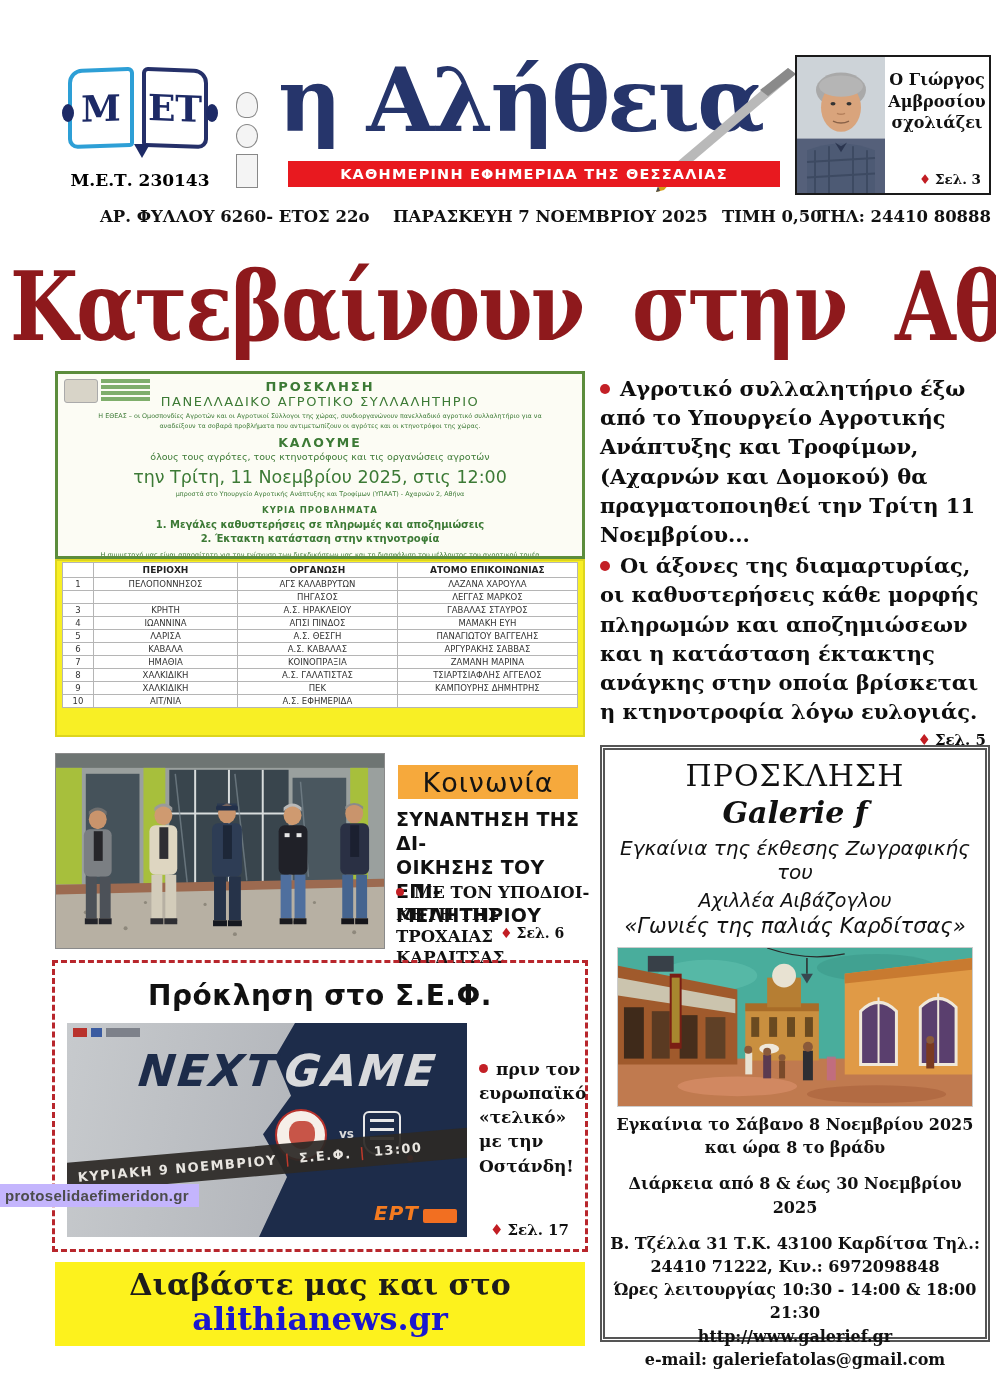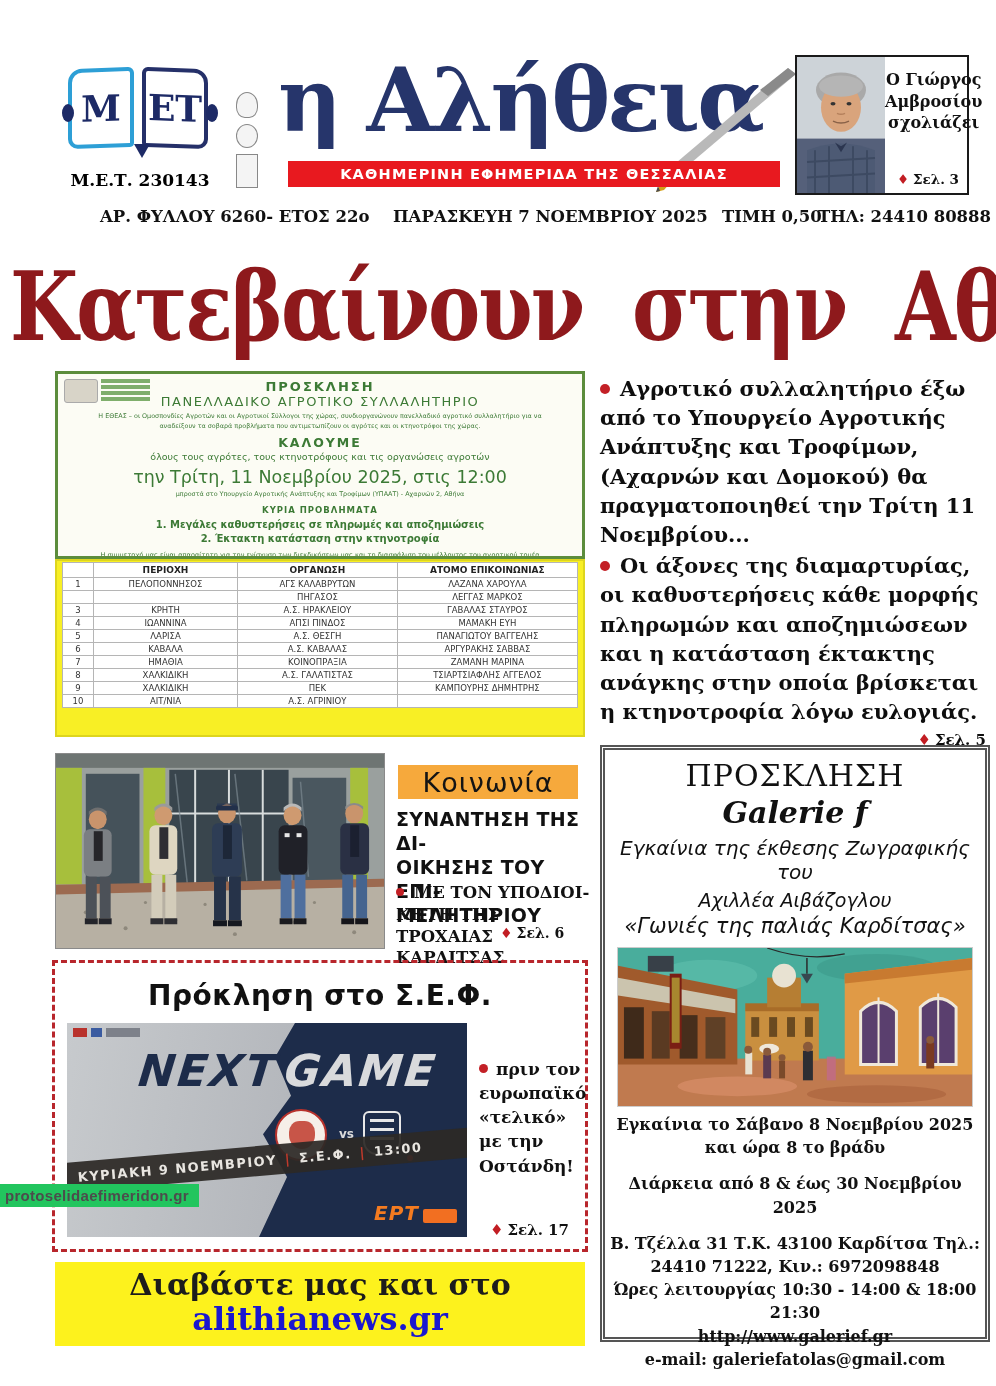--- a/index.html
+++ b/index.html
@@ -26,21 +26,21 @@
   .stamp.s2 { height:24px; border-radius:50%; }
   .stamp.s3 { height:34px; }
 
   .masthead-title { position:absolute; left:278px; top:48px; width:504px; 
                     font:bold 88px "DejaVu Serif", serif; color:#26356b; letter-spacing:-3px; }
   .masthead-redbar { position:absolute; left:288px; top:161px; width:492px; height:26px; background:#e8191f;
                      color:#fff; display:flex; align-items:center; justify-content:center;
                      font:bold 14.5px "DejaVu Sans", sans-serif; letter-spacing:1.2px; }
   .pen { position:absolute; left:618px; top:62px; width:190px; height:140px; pointer-events:none; }
 
-  .columnist-box { position:absolute; left:795px; top:55px; width:174px; height:140px;
+  .columnist-box { position:absolute; left:795px; top:55px; width:196px; height:140px;
                    border:2px solid #1a1a1a; background:#fff; display:flex; }
   .columnist-photo { width:88px; height:100%; flex:none; }
   .columnist-text { flex:1; text-align:center; padding-top:12px; font:bold 16px "DejaVu Serif", serif; line-height:1.35; }
   .columnist-page { position:absolute; right:8px; bottom:6px; font:bold 13.5px "DejaVu Serif", serif; }
 
   .diamond { color:#c21d23; margin-right:4px; font-style:normal; }
 
   .issue-line span { position:absolute; top:207px; font:bold 16.5px "DejaVu Serif", serif; white-space:nowrap; }
   .ii-issue { left:100px; } .ii-date { left:393px; } .ii-price { left:722px; } .ii-phone { left:818px; }
 
@@ -141,21 +141,21 @@
   .sef-ertbox { position:absolute; right:10px; bottom:14px; width:34px; height:14px; background:#f26f21;
                 border-radius:2px; }
   .sef-minilogos { position:absolute; left:6px; top:5px; display:flex; gap:4px; }
   .sef-minilogos i { display:block; height:9px; }
   .sef-minilogos .a { width:14px; background:#b8322c; }
   .sef-minilogos .b { width:11px; background:#3a5ba0; }
   .sef-minilogos .c { width:34px; background:#7d818a; }
   .sef-side { position:absolute; left:424px; top:94px; width:104px; font:bold 17px "DejaVu Serif", serif; line-height:1.42; }
   .sef-page { position:absolute; right:16px; bottom:10px; font:bold 15px "DejaVu Serif", serif; }
 
-  .watermark { position:absolute; left:0; top:1184px; z-index:9; background:#22c55e; color:#4c4c4c;
+  .watermark { position:absolute; left:0; top:1184px; z-index:9; background:#c4b5fd; color:#4c4c4c;
                font:bold 15px "Liberation Sans", sans-serif; padding:3px 10px 3px 5px; letter-spacing:0.3px; }
 
   
   .bottom-banner { position:absolute; left:55px; top:1262px; width:530px; height:84px; background:#fdf21d;
                    text-align:center; }
   .bb1 { font:bold 30px "DejaVu Serif", serif; color:#1c1c1c; margin-top:5px; }
   .bb2 { font:bold 32px "DejaVu Serif", serif; color:#1a17cf; margin-top:-2px; }
 </style>
 </head>
 <body>
@@ -334,21 +334,21 @@
           <tr>
             <td>9</td>
             <td>ΧΑΛΚΙΔΙΚΗ</td>
             <td>ΠΕΚ</td>
             <td>ΚΑΜΠΟΥΡΗΣ ΔΗΜΗΤΡΗΣ</td>
           </tr>
 
           <tr>
             <td>10</td>
             <td>ΑΙΤ/ΝΙΑ</td>
-            <td>Α.Σ. ΑΓΡΙΝΙΟΥ</td>
+            <td>Α.Σ. ΕΦΗΜΕΡΙΔΑ</td>
             <td></td>
           </tr>
         </tbody>
     </table>
   </div>
 
   <div class="lead">
     <p><span class="dot"></span><span>Αγροτικό συλλαλητήριο έξω από το Υπουργείο Αγροτικής Ανάπτυξης και Τροφίμων, (Αχαρνών και Δομοκού) θα πραγματοποιηθεί την Τρίτη 11 Νοεμβρίου...</span></p>
     <p><span class="dot"></span><span>Οι άξονες της διαμαρτυρίας, οι καθυστερήσεις κάθε μορφής πληρωμών και αποζημιώσεων και η  κατάσταση έκτακτης ανάγκης στην οποία βρίσκεται η κτηνοτροφία λόγω ευλογιάς.</span></p>
     <div class="lead-page"><i class="diamond">♦</i><span>Σελ. 5</span></div>

